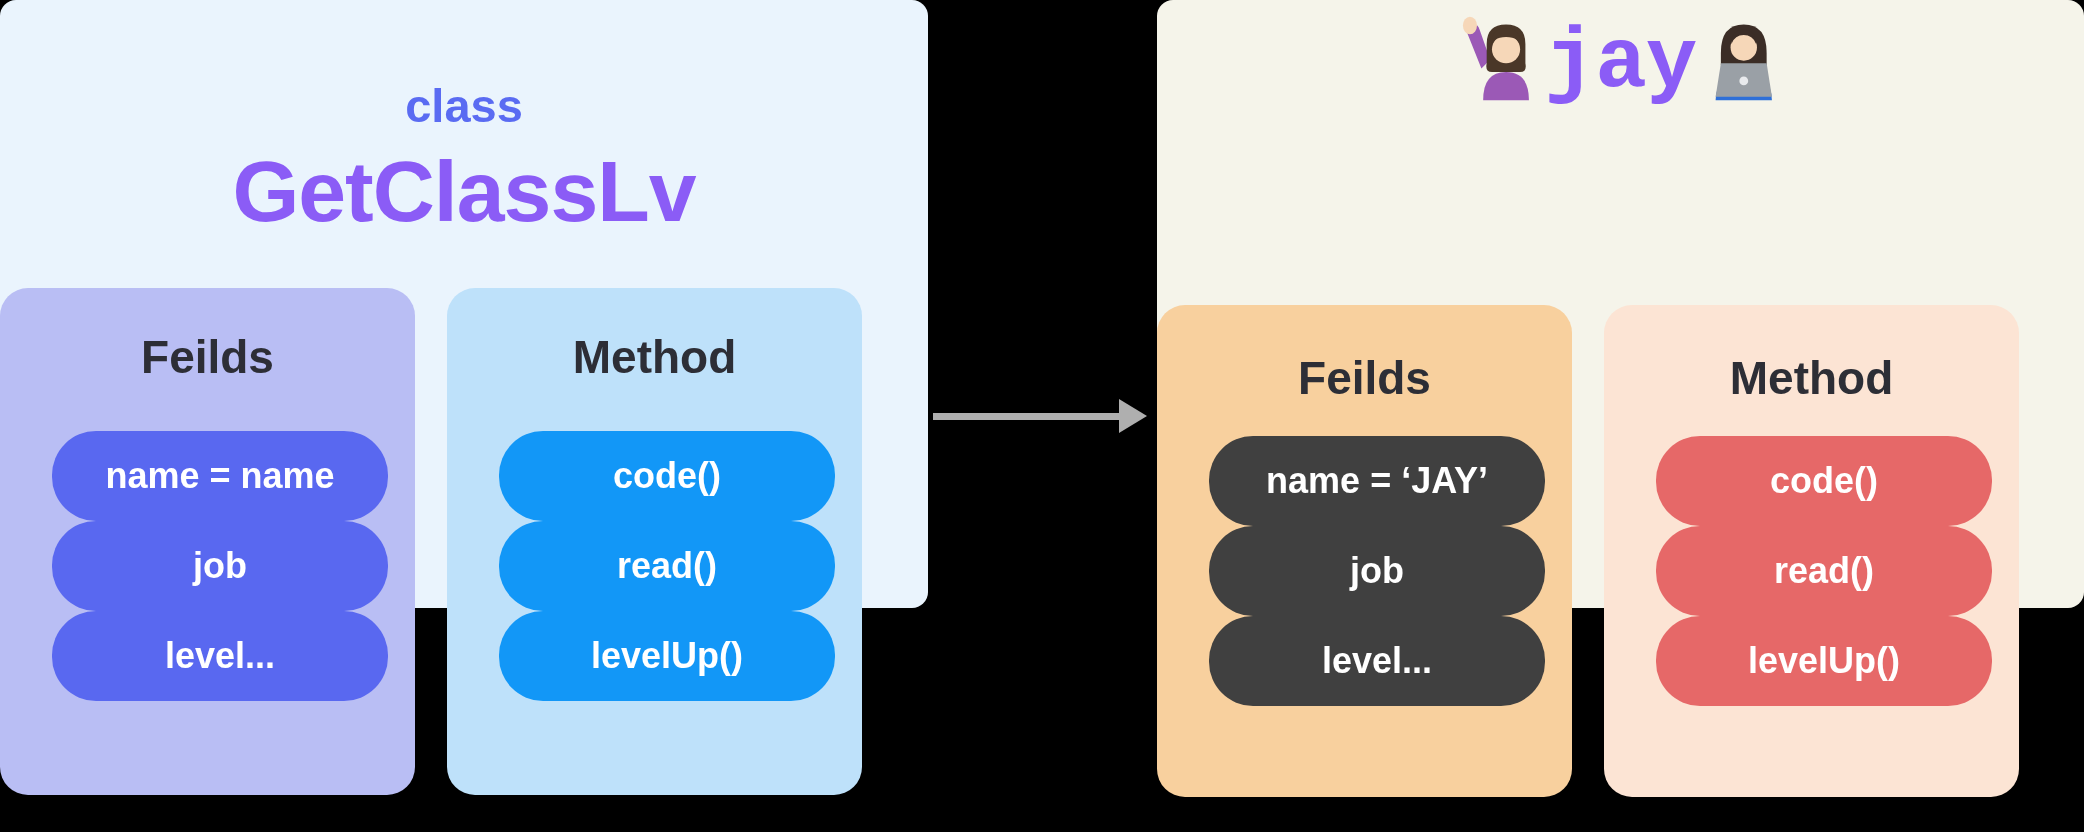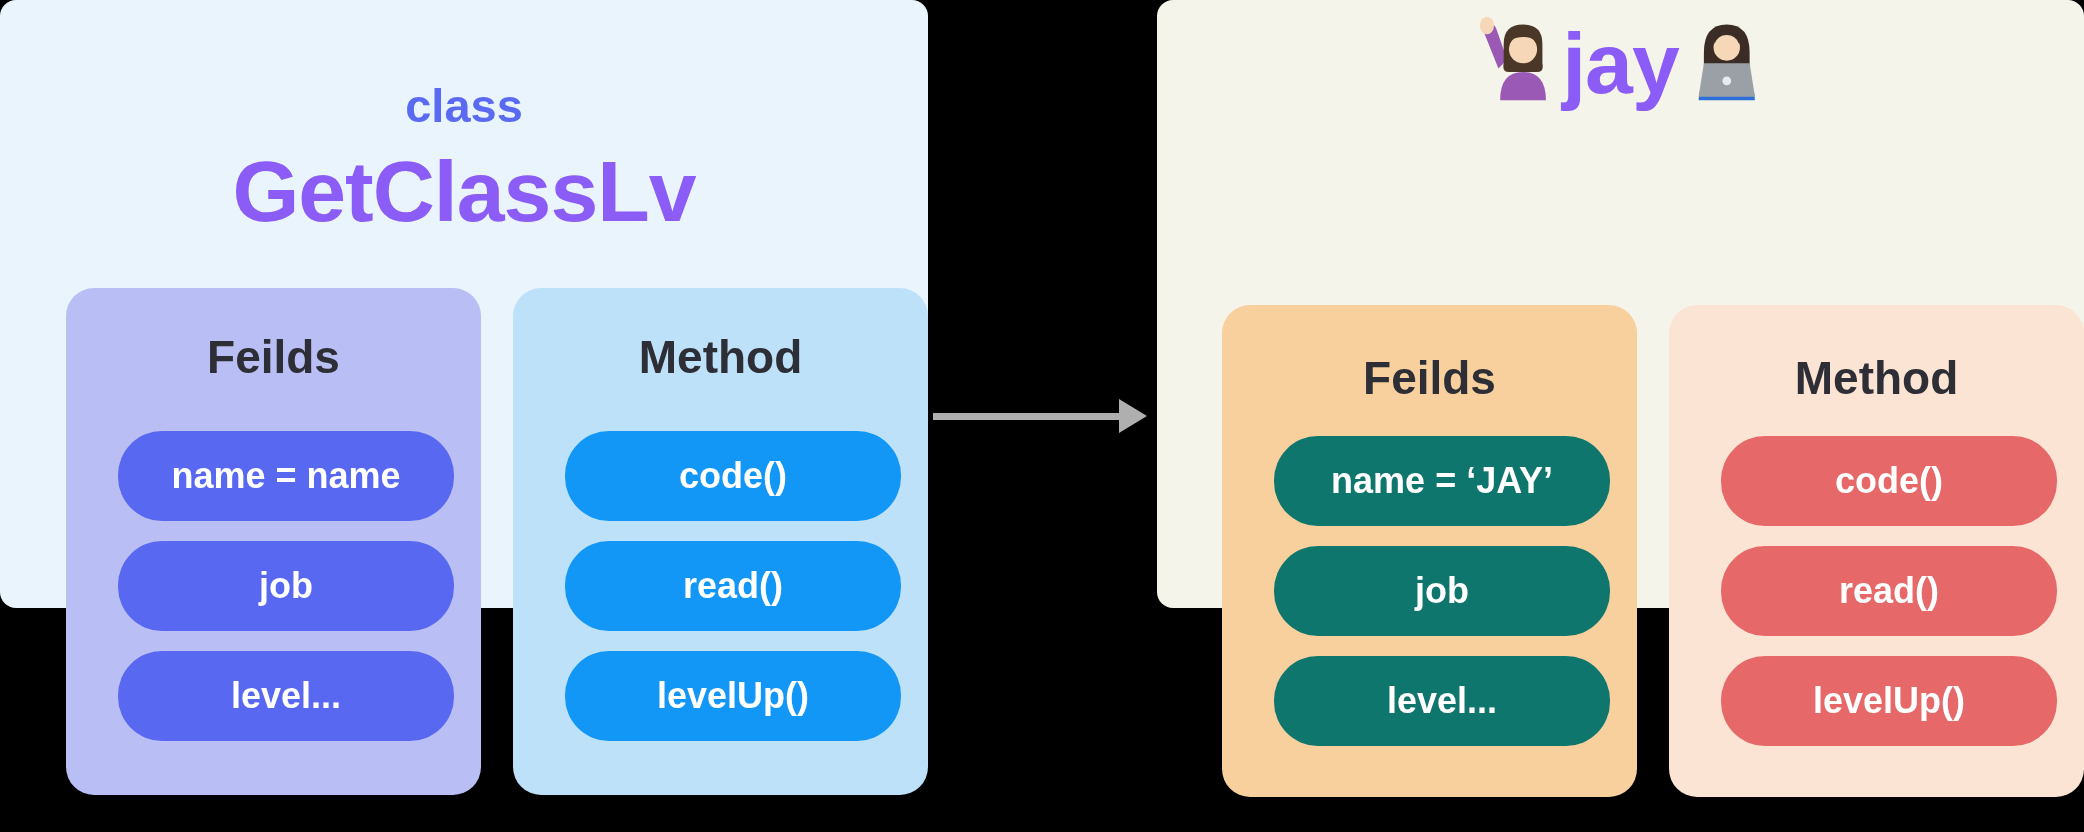--- a/index.html
+++ b/index.html
@@ -26,28 +26,28 @@
   .kicker-instance { color:#F26B1D; }
 
   .big-title {
     margin-top:10px;
     font-size:86px; font-weight:700; line-height:1.1;
     color:#8b5cf6; letter-spacing:-1px;
   }
 
   .title-row {
     margin-top:6px;
-    display:flex; align-items:center; justify-content:center; gap:2px;
+    display:flex; align-items:center; justify-content:center; gap:2px;font-family:Liberation Mono, monospace;
   }
   .emoji-svg { width:88px; height:88px; display:inline-block; }
   .emoji-svg svg { width:100%; height:100%; }
 
   .panels {
     position:absolute; left:0; right:0;
-    display:flex; justify-content:flex-end; gap:32px;
+    display:flex; justify-content:flex-start; gap:32px;
   }
   .card-class .panels    { top:288px; }
   .card-instance .panels { top:305px; }
 
   .panel {
     width:415px; border-radius:28px;
   }
   .card-class .panel    { height:507px; }
   .card-instance .panel { height:492px; }
 
@@ -57,34 +57,34 @@
   .panel-method-inst   { background:#FCE4D4; }
 
   .panel h2 {
     margin-top:42px;
     font-size:46px; font-weight:700; color:#2D2E36; line-height:1.2;
   }
   .card-instance .panel h2 { margin-top:46px; }
 
   .pills {
     margin-top:46px;
-    display:flex; flex-direction:column; gap:20px;
+    display:flex; flex-direction:column; 
     padding:0 27px;
     margin-left:25px;
   }
   .card-instance .pills { margin-top:30px; }
 
   .pill {
     height:90px; border-radius:44px;
     display:flex; align-items:center; justify-content:center;
     color:#FFFFFF; font-size:36px; font-weight:700;
   }
   .pill-field-class { background:#5968F0; }
   .pill-method-class{ background:#1297F7; }
-  .pill-field-inst  { background:#0f766e; }
+  .pill-field-inst  { background:#404040; }
   .pill-method-inst { background:#E66868; }
 
   .arrow {
     position:absolute; left:933px; top:396px; width:214px; height:40px;
   }
   .arrow .shaft {
     position:absolute; left:0; top:17px; width:188px; height:7px;
     background:#AFAFAF;
   }
   .arrow .head {

